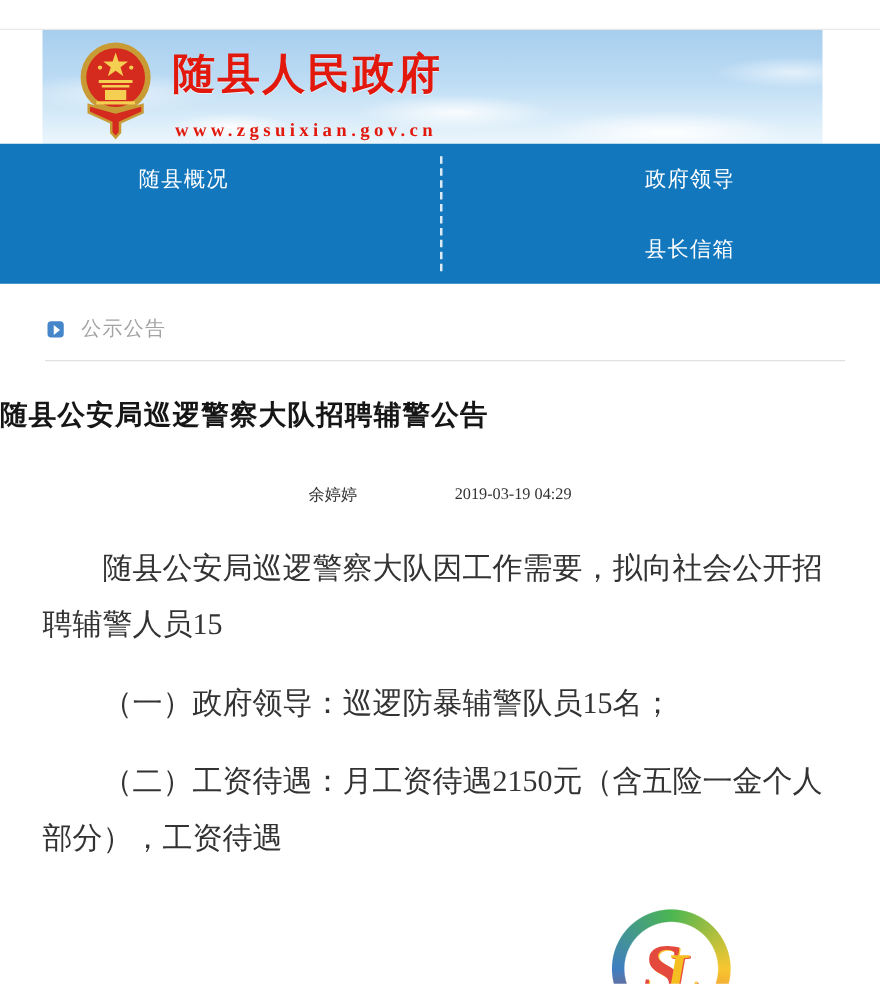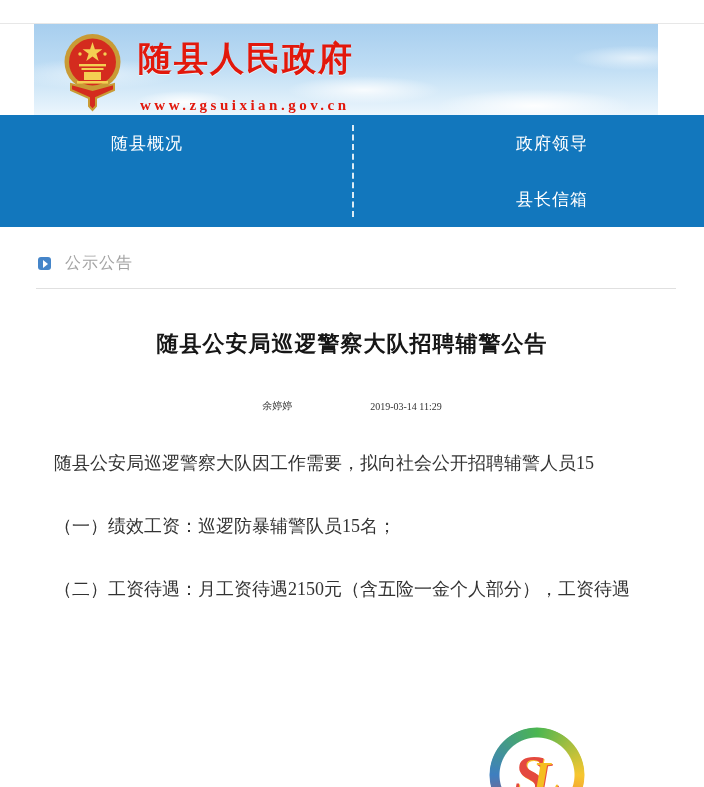--- a/index.html
+++ b/index.html
@@ -54,32 +54,32 @@
     display:inline-flex;align-items:center;justify-content:center;margin-left:2px;
   }
   .crumb-icon i{
     display:block;width:0;height:0;
     border-top:4px solid transparent;border-bottom:4px solid transparent;
     border-left:5px solid #ffffff;margin-left:2px;
   }
   .crumb-label{margin-left:14px;font-size:16px;color:#a3a3a3;letter-spacing:1px;}
   
   .article-title{
-    margin-top:40px;text-align:center;
+    margin-top:28px;text-align:left;
     font-size:22px;font-weight:bold;color:#161616;letter-spacing:1px;
   }
   .article-meta{
     margin-top:40px;display:flex;justify-content:center;gap:78px;
     font-family:"Liberation Serif","DejaVu Serif",serif;
-    font-size:10px;color:#333333;align-items:center;
+    font-size:13px;color:#333333;
   }
   .article-body{
-    margin-top:28px;padding:0 18px;
+    margin-top:28px;padding:0 34px;
     font-family:"Liberation Serif","DejaVu Serif",serif;
-    font-size:18px;color:#333333;line-height:45px;
+    font-size:24px;color:#333333;line-height:45px;
   }
   .article-body p{margin:0 0 18px 0;text-indent:2em;}
   .article-body .l1{display:block;text-indent:2em;}
   .article-body .l2{display:block;text-indent:0;}
   
   .watermark{position:absolute;left:489px;top:727px;width:96px;height:96px;opacity:.92;}
   .wm-ring{
     position:absolute;inset:0;border-radius:50%;
     background:conic-gradient(from 0deg,#3cb043 0%,#f7c21e 25%,#e8432d 48%,#c93a35 55%,#2e74bb 75%,#3cb043 100%);
     -webkit-mask:radial-gradient(circle,transparent 0 37px,#000 38px 47px,transparent 48px);
@@ -133,28 +133,28 @@
         <i></i>
       </span>
     <span class="crumb-label">公示公告</span>
   </div>
 </div>
 
 <div class="article-title">随县公安局巡逻警察大队招聘辅警公告</div>
 
 <div class="article-meta">
   <span>余婷婷</span>
-  <span>2019-03-14 11:29</span>
+  <span>2019-03-19 04:29</span>
 </div>
 
 <div class="article-body">
   <p style="text-indent:0">
       <span class="l1">随县公安局巡逻警察大队因工作需要，拟向社会公开招聘辅警人员15</span>
     </p>
-  <p>（一）绩效工资：巡逻防暴辅警队员15名；</p>
+  <p>（一）政府领导：巡逻防暴辅警队员15名；</p>
   <p>（二）工资待遇：月工资待遇2150元（含五险一金个人部分），工资待遇</p>
 </div>
 
 <div class="watermark">
   <div class="wm-ring"></div>
   <div class="wm-letters">
     <span class="wm-s">S</span>
     <span class="wm-l">L</span>
   </div>
 </div>

